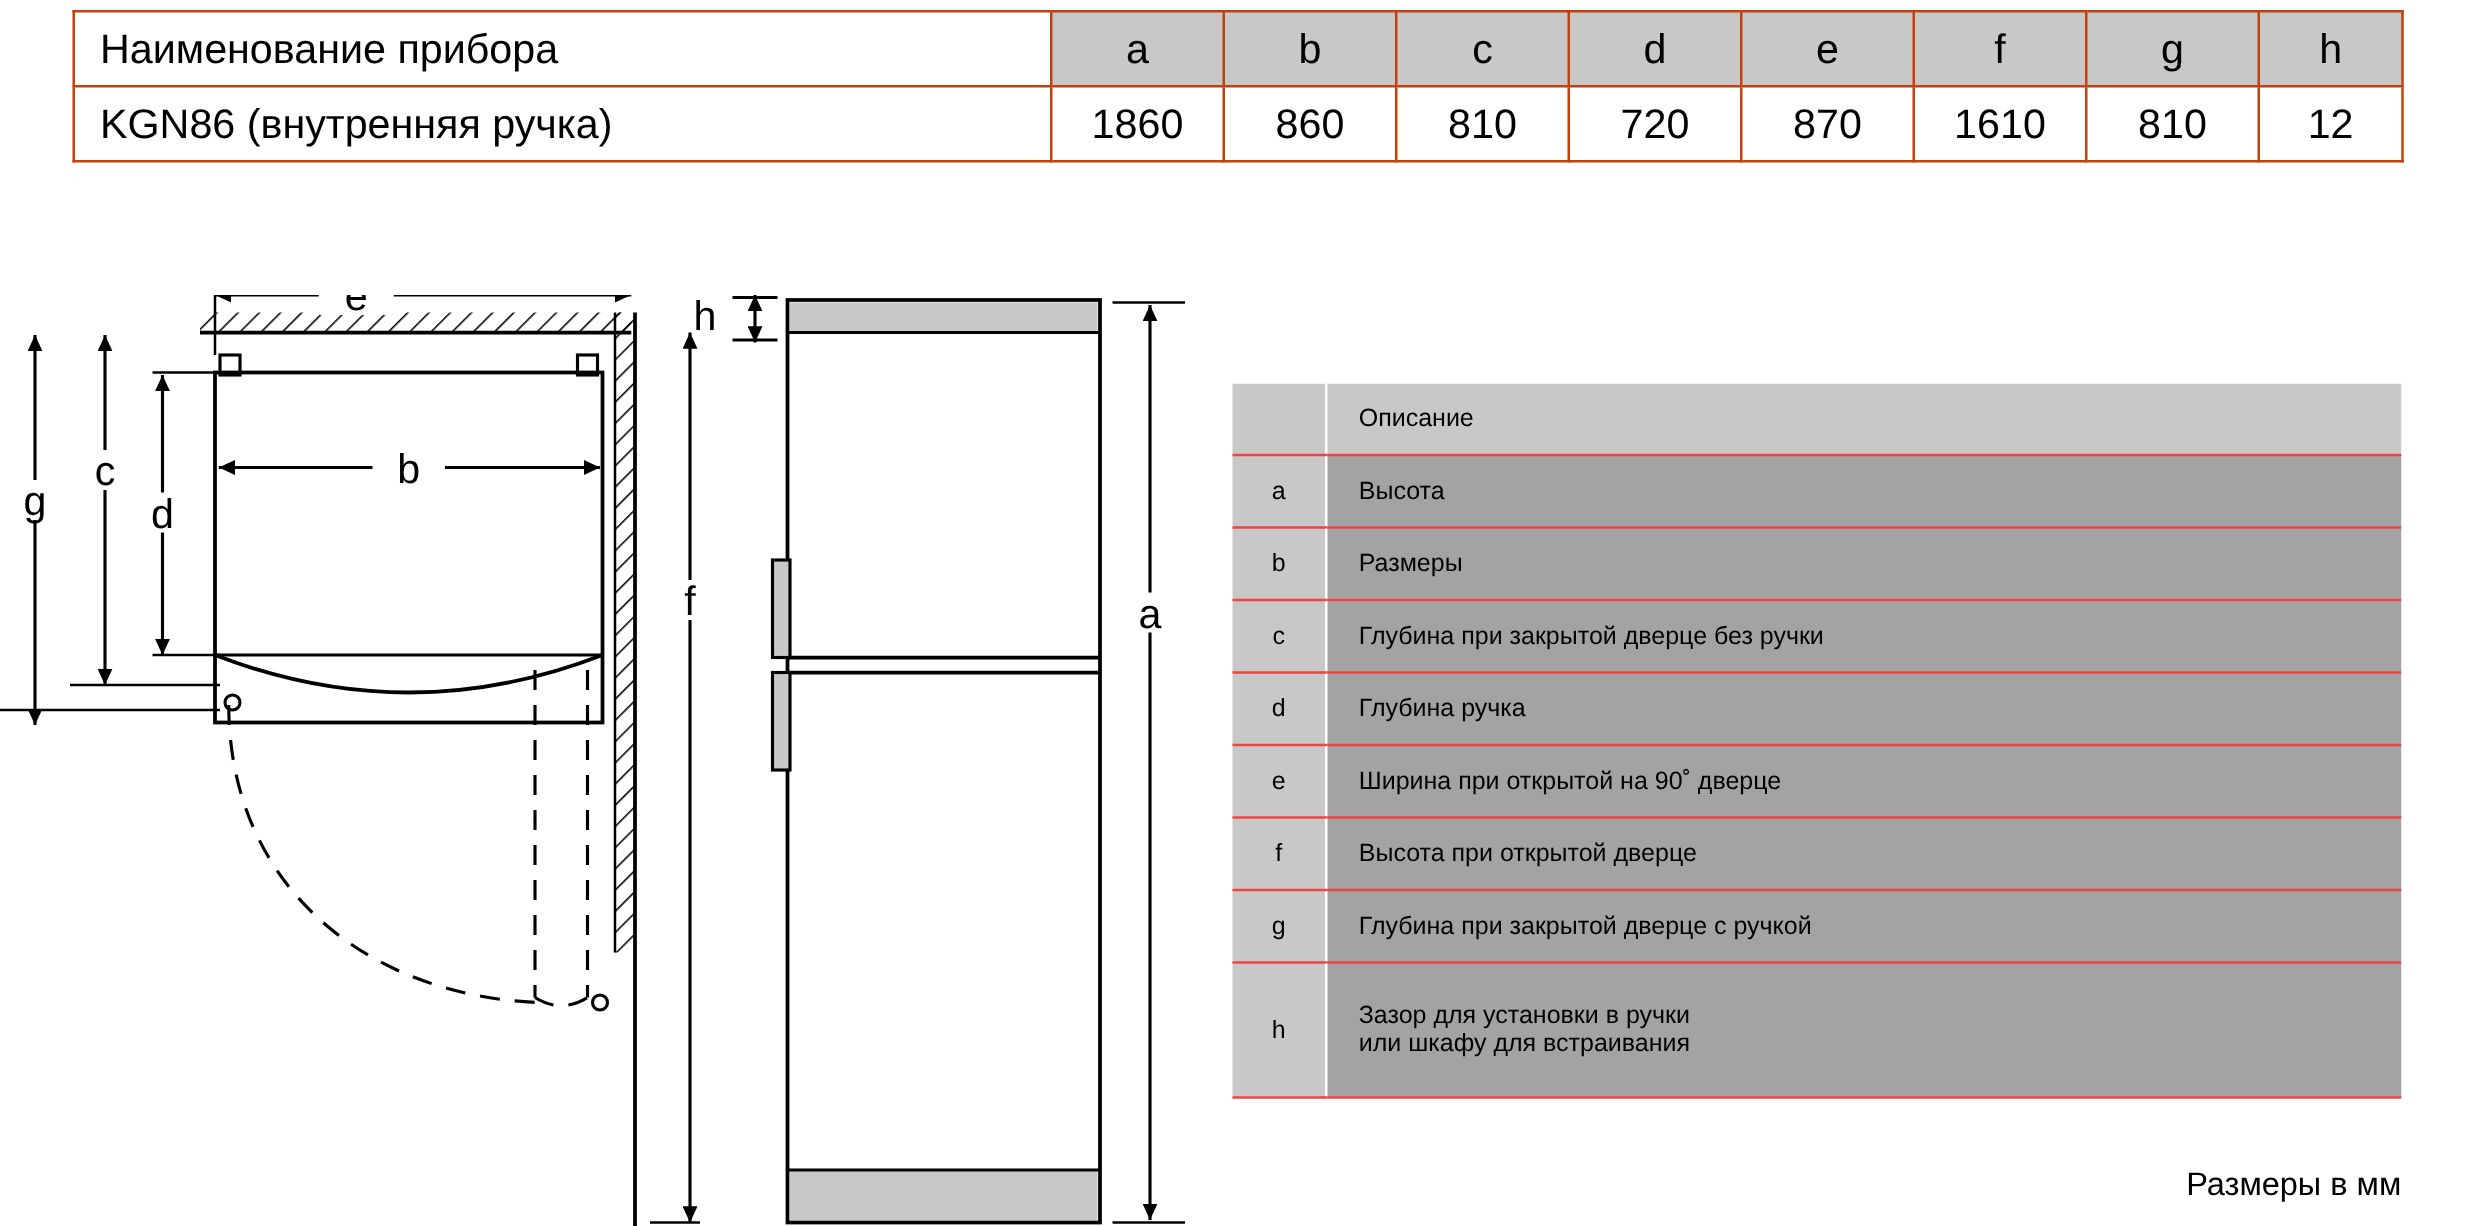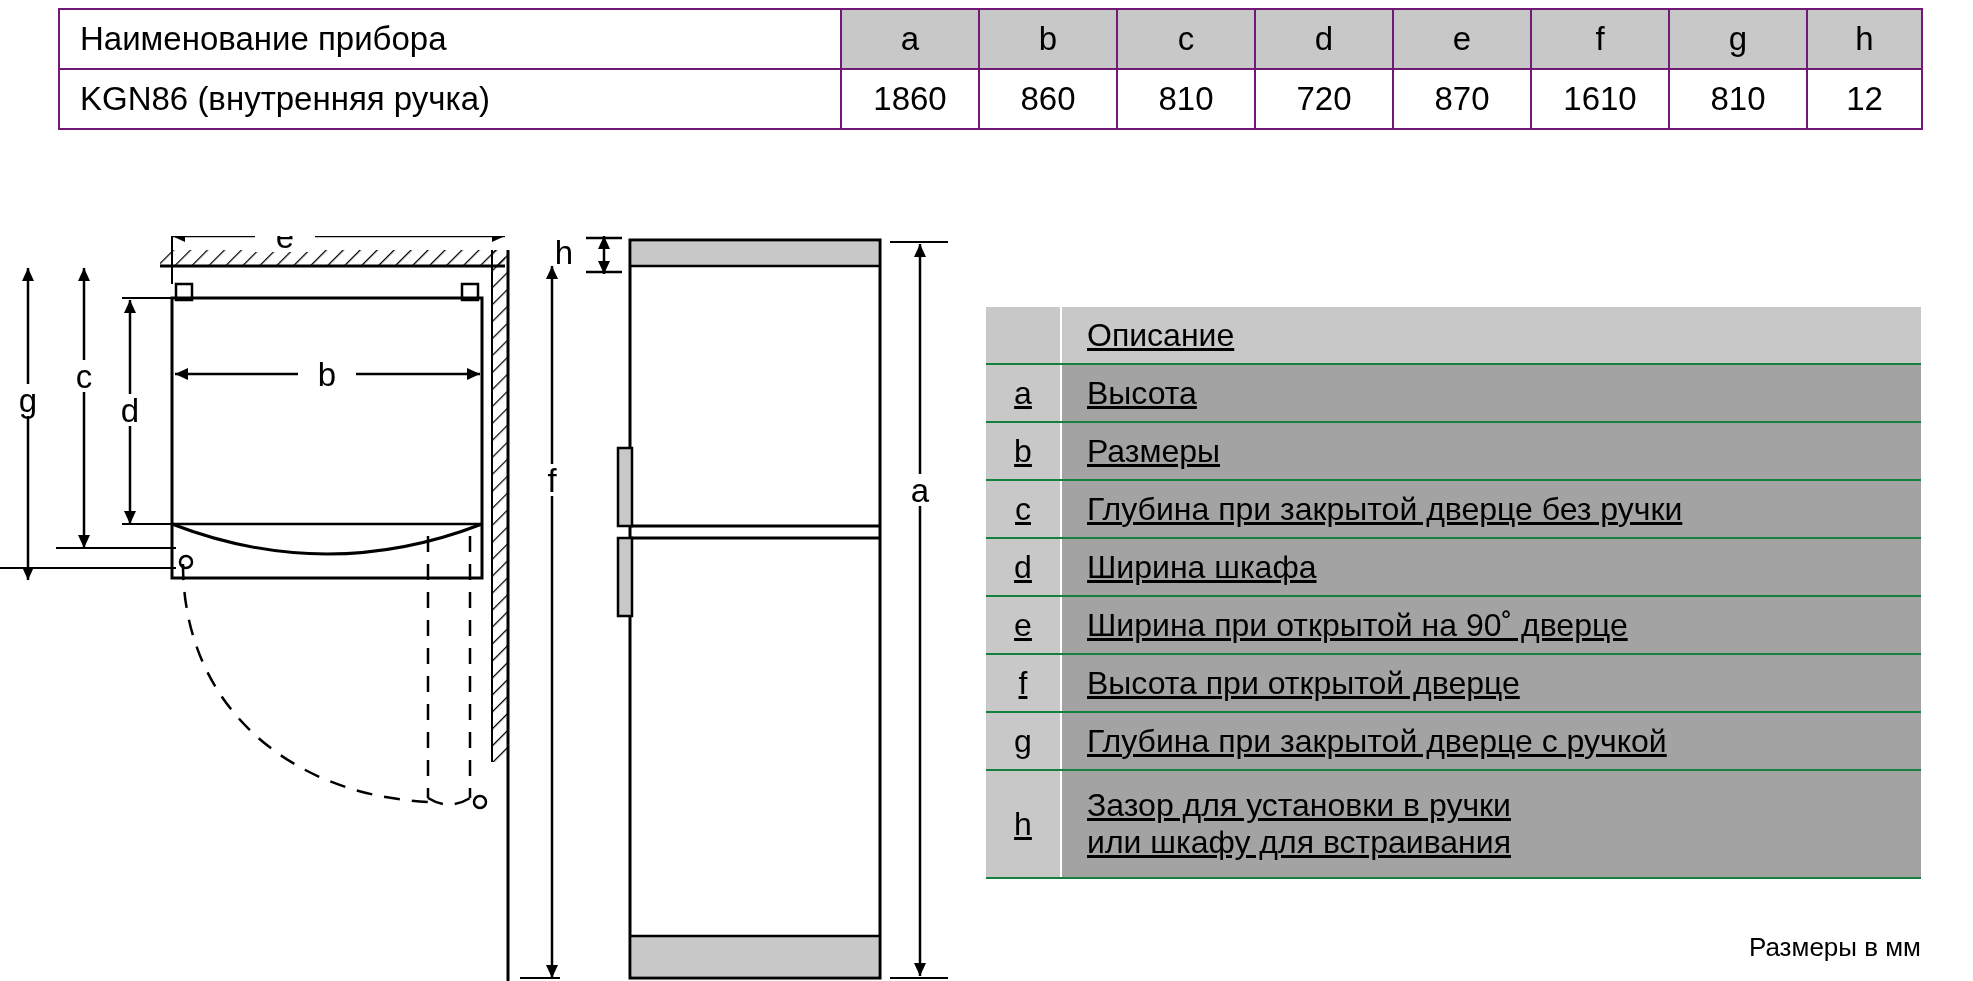--- a/index.html
+++ b/index.html
@@ -19,21 +19,21 @@
   
   #spec-table {
     position: absolute;
     left: 58px;
     top: 8px;
     width: 1863px;
     border-collapse: collapse;
     table-layout: fixed;
   }
   #spec-table td {
-    border: 2px solid #701a75;
+    border: 2px solid #c2410c;
     height: 58px;
     font-size: 33px;
     padding: 0 0 0 0;
     text-align: center;
     vertical-align: middle;
     white-space: nowrap;
   }
   #spec-table td.name {
     text-align: left;
     padding-left: 20px;
@@ -51,25 +51,24 @@
   #desc-table {
     position: absolute;
     left: 986px;
     top: 305px;
     width: 935px;
     border-collapse: collapse;
     table-layout: fixed;
   }
   #desc-table td {
     border-top: 2px solid #ffffff;
-    border-bottom: 2px solid #15803d;
-    font-size: 32px;
+    border-bottom: 2px solid #ef4444;
+    font-size: 20px;
     height: 54px;
     vertical-align: middle;
-    text-decoration: underline;
   }
   #desc-table td.key {
     width: 72px;
     background: #c8c8c8;
     text-align: center;
     border-right: 2px solid #ffffff;
   }
   #desc-table td.val {
     padding-left: 25px;
     background: #a3a3a3;
@@ -259,21 +258,21 @@
     <tr>
       <td class="key">b</td>
       <td class="val">Размеры</td>
     </tr>
     <tr>
       <td class="key">c</td>
       <td class="val">Глубина при закрытой дверце без ручки</td>
     </tr>
     <tr>
       <td class="key">d</td>
-      <td class="val">Ширина шкафа</td>
+      <td class="val">Глубина ручка</td>
     </tr>
     <tr>
       <td class="key">e</td>
       <td class="val">Ширина при открытой на 90˚ дверце</td>
     </tr>
     <tr>
       <td class="key">f</td>
       <td class="val">Высота при открытой дверце</td>
     </tr>
     <tr>

